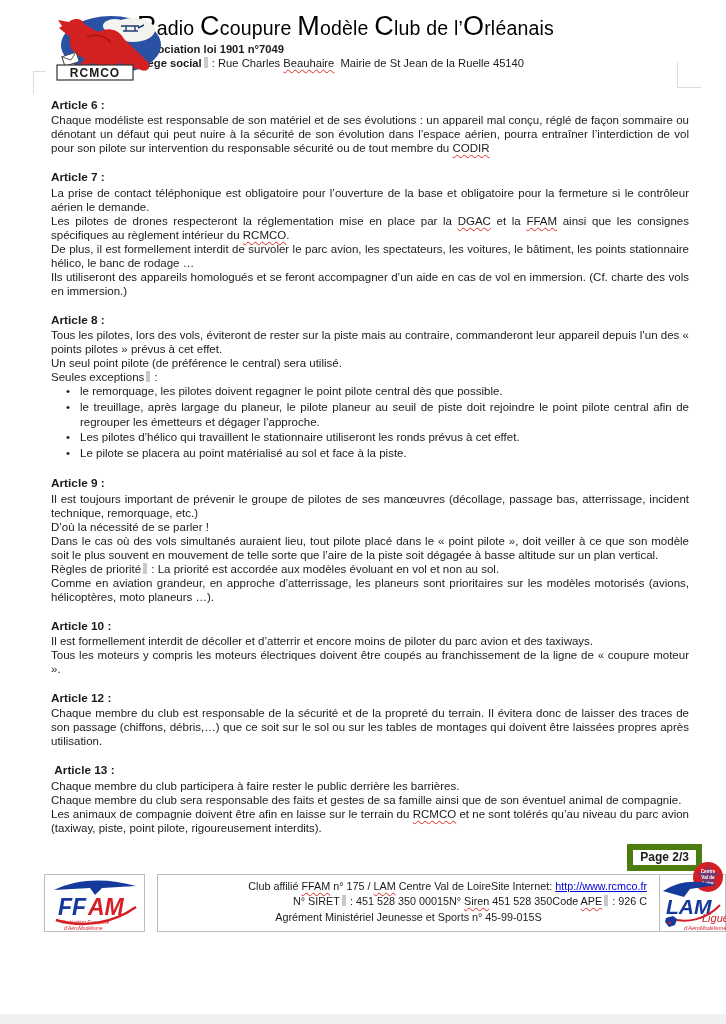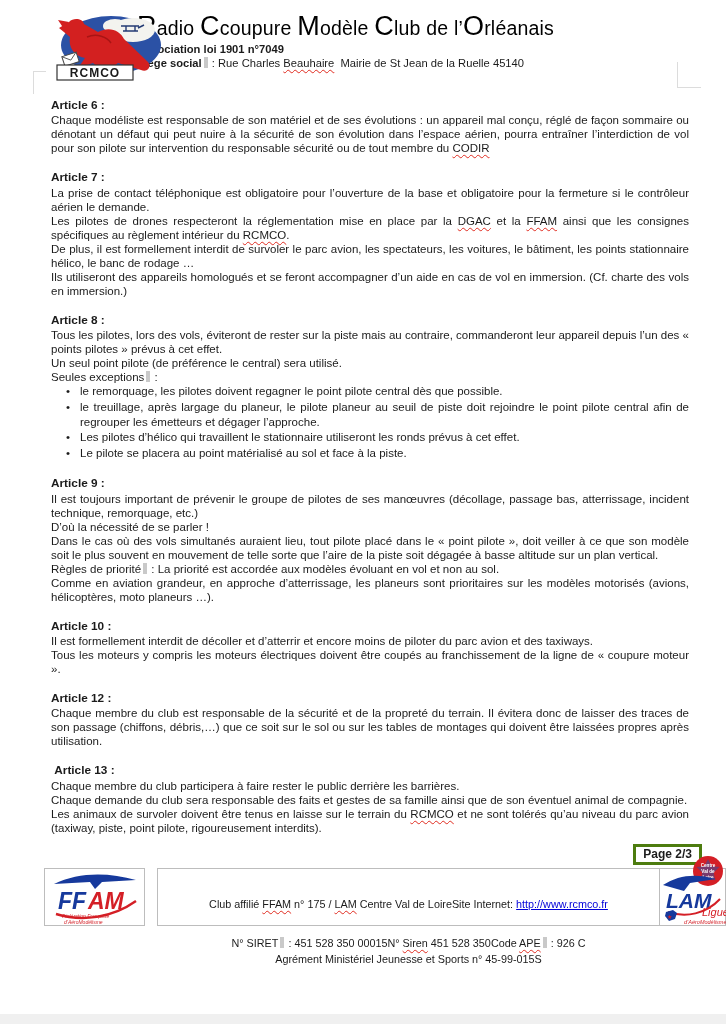--- a/index.html
+++ b/index.html
@@ -31,26 +31,26 @@
   .bullet .dot { flex:none; width:14px; margin-left:15px; }
   .bullet .btext { flex:1; text-align:justify; }
   .squiggle {
     text-decoration:underline; text-decoration-style:wavy;
     text-decoration-color:#e02b20; text-decoration-thickness:1px;
     text-underline-offset:2px;
   }
   .gmark { display:inline-block; width:4px; height:11px; background:#c9c9c9; margin:0 1px 0 2px; vertical-align:-1px; }
   
   .page-label-row { display:flex; justify-content:flex-end; margin-right:24px; margin-top:-6px; }
-  .page-label { font-size:12px; font-weight:bold; border:3px solid #4d7c0f; padding:0 7px 1px 7px; background:#fff; }
+  .page-label { font-size:12px; font-weight:bold; border:6px solid #4d7c0f; padding:0 7px 1px 7px; background:#fff; }
   
   .footer { display:flex; margin:3px 0 0 44px; width:682px; align-items:flex-start; }
   .ffam-box { flex:none; width:101px; height:58px; border:1px solid #bdbdbd; background:#fff; display:flex; align-items:center; justify-content:center; }
   .footer-center { flex:1; margin-left:12px; border:1px solid #bdbdbd; border-right:none; height:58px; padding:4px 12px 0 12px; font-size:10.8px; line-height:15.5px; }
-  .fc-row1, .fc-row2 { display:flex; justify-content:center;margin-top:24px; }
+  .fc-row1, .fc-row2 { display:flex; justify-content:flex-end; }
   .fc-row3 { text-align:center; }
   .site-link { color:#0000d8; text-decoration:underline; }
   .lam-box { flex:none; width:67px; height:58px; border:1px solid #bdbdbd; background:#fff; position:relative; }
   .lam-box svg { position:absolute; left:0; top:-14px; }
   .bottom-strip { position:absolute; left:0; bottom:0; width:100%; height:10px; background:#f0f0f0; }
 </style>
 </head>
 <body>
 
 <div class="page">
@@ -135,22 +135,22 @@
         <div class="para"><span class="">Il est formellement interdit de décoller et d’atterrir et encore moins de piloter du parc avion et des taxiways.</span></div>
         <div class="para"><span class="">Tous les moteurs y compris les moteurs électriques doivent être coupés au franchissement de la ligne de « coupure moteur ».</span></div>
       </section>
       <section class="article">
         <div class="article-heading">Article 12 :</div>
         <div class="para"><span class="">Chaque membre du club est responsable de la sécurité et de la propreté du terrain. Il évitera donc de laisser des traces de son passage (chiffons, débris,…) que ce soit sur le sol ou sur les tables de montages qui doivent être laissées propres après utilisation.</span></div>
       </section>
       <section class="article">
         <div class="article-heading">&nbsp;Article 13 :</div>
         <div class="para"><span class="">Chaque membre du club participera à faire rester le public derrière les barrières.</span></div>
-        <div class="para"><span class="">Chaque demande du club sera responsable des faits et gestes de sa famille ainsi que de son éventuel animal de compagnie.</span></div>
-        <div class="para"><span class="">Les animaux de survoler doivent être tenus en laisse sur le terrain du </span><span class="squiggle">RCMCO</span><span class=""> et ne sont tolérés qu’au niveau du parc avion (taxiway, piste, point pilote, rigoureusement interdits).</span></div>
+        <div class="para"><span class="">Chaque membre du club sera responsable des faits et gestes de sa famille ainsi que de son éventuel animal de compagnie.</span></div>
+        <div class="para"><span class="">Les animaux de compagnie doivent être afin en laisse sur le terrain du </span><span class="squiggle">RCMCO</span><span class=""> et ne sont tolérés qu’au niveau du parc avion (taxiway, piste, point pilote, rigoureusement interdits).</span></div>
       </section>
     </main>
 
   <div class="page-label-row">
     <span class="page-label">Page 2/3</span>
   </div>
 
   <div class="footer">
 
     <div class="ffam-box">

